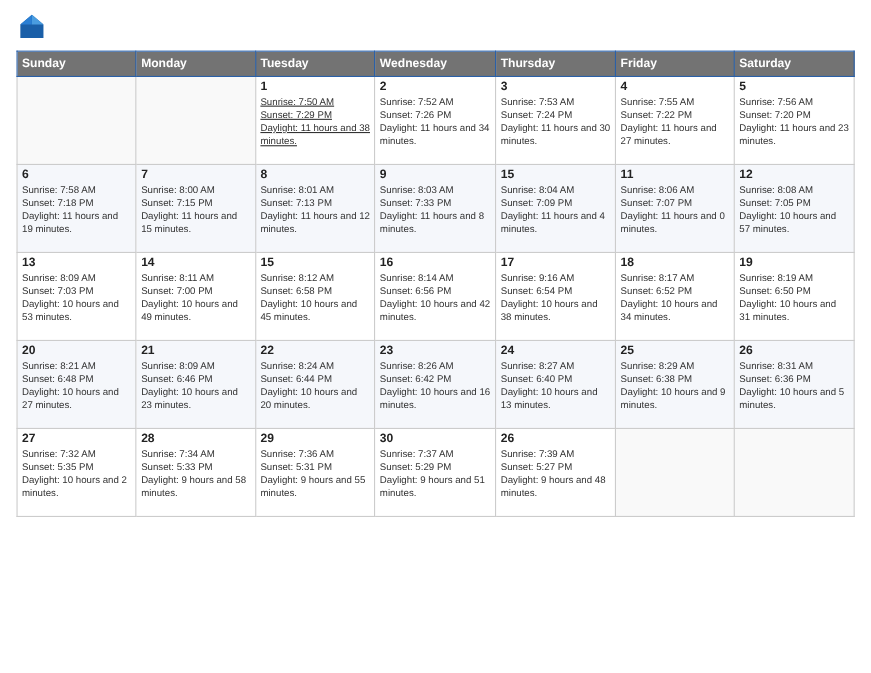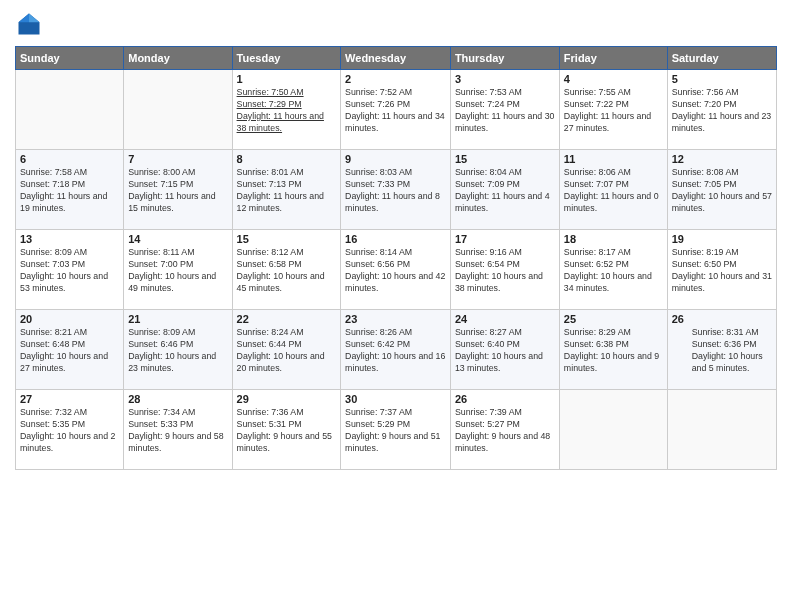--- a/index.html
+++ b/index.html
@@ -281,21 +281,21 @@
 Daylight: 10 hours and 13 minutes.</div>
           </td>
           <td>
             <div class="day-num">25</div>
             <div class="day-info" style="white-space: pre-line;">Sunrise: 8:29 AM
 Sunset: 6:38 PM
 Daylight: 10 hours and 9 minutes.</div>
           </td>
           <td>
             <div class="day-num">26</div>
-            <div class="day-info" style="white-space: pre-line; margin-left: 20px;">Sunrise: 8:31 AM
+            <div class="day-info" style="white-space: pre-line;">Sunrise: 8:31 AM
 Sunset: 6:36 PM
 Daylight: 10 hours and 5 minutes.</div>
           </td>
         </tr>
         <tr>
           <td>
             <div class="day-num">27</div>
             <div class="day-info" style="white-space: pre-line;">Sunrise: 7:32 AM
 Sunset: 5:35 PM
 Daylight: 10 hours and 2 minutes.</div>

